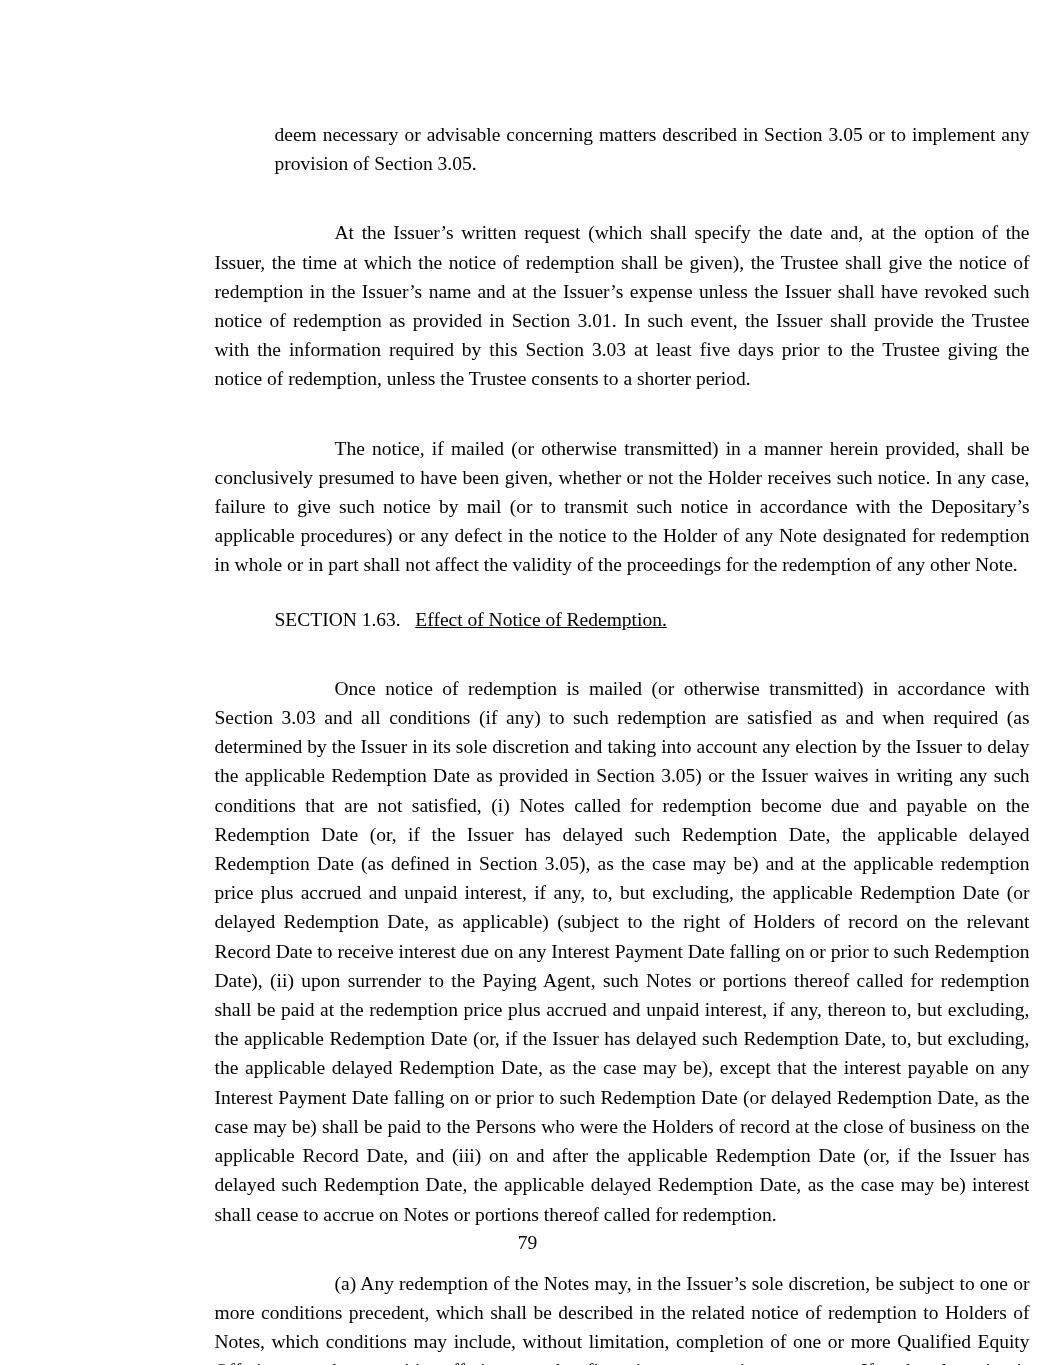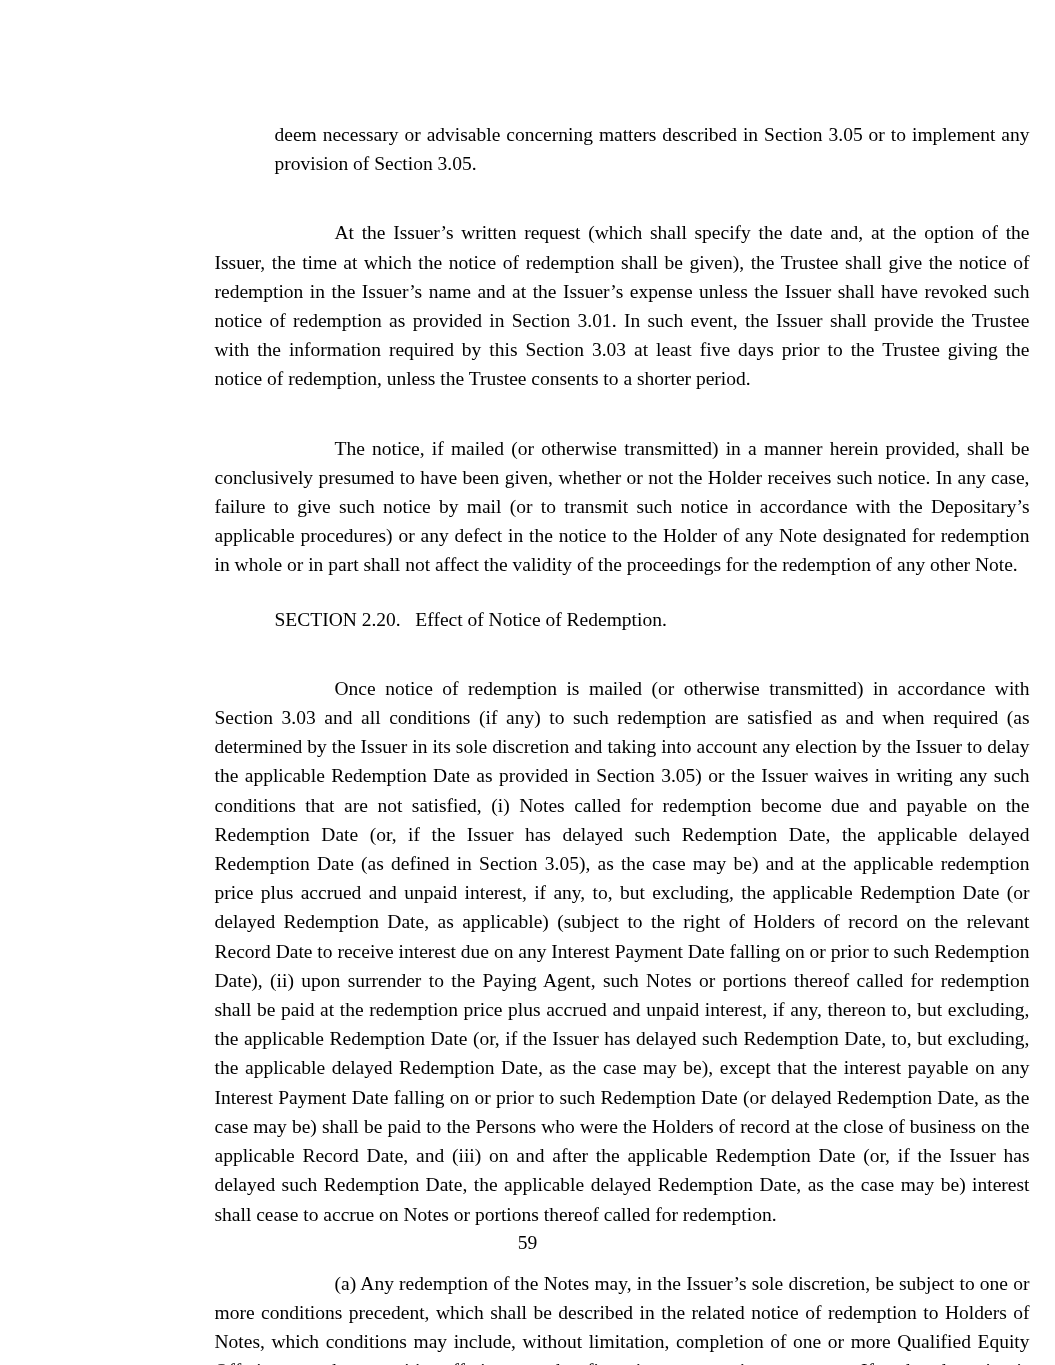--- a/index.html
+++ b/index.html
@@ -40,20 +40,21 @@
   .indent-first {
     text-indent: 120px;
     margin-top: 40px;
   }
   .section-head {
     padding-left: 60px;
     text-indent: 0;
     margin-bottom: 25px;
   }
   .u {
+    text-decoration: underline;
   }
   .page-number {
     position: absolute;
     left: 0;
     right: 0;
     top: 1232px;
     text-align: center;
     font-size: 19.5px;
     font-family: "Liberation Serif", "DejaVu Serif", serif;
   }
@@ -65,26 +66,26 @@
 
   <div class="content">
 
     <p class="para indent-hang">deem necessary or advisable concerning matters described in Section 3.05 or to implement any provision of Section 3.05.</p>
 
     <p class="para indent-first">At the Issuer’s written request (which shall specify the date and, at the option of the Issuer, the time at which the notice of redemption shall be given), the Trustee shall give the notice of redemption in the Issuer’s name and at the Issuer’s expense unless the Issuer shall have revoked such notice of redemption as provided in Section 3.01.  In such event, the Issuer shall provide the Trustee with the information required by this Section 3.03 at least five days prior to the Trustee giving the notice of redemption, unless the Trustee consents to a shorter period.</p>
 
     <p class="para indent-first">The notice, if mailed (or otherwise transmitted) in a manner herein provided, shall be conclusively presumed to have been given, whether or not the Holder receives such notice.  In any case, failure to give such notice by mail (or to transmit such notice in accordance with the Depositary’s applicable procedures) or any defect in the notice to the Holder of any Note designated for redemption in whole or in part shall not affect the validity of the proceedings for the redemption of any other Note.</p>
 
     <p class="para section-head">
-      <span>SECTION 2.20.</span>
+      <span>SECTION 1.63.</span>
       &nbsp;&nbsp;<span class="u">Effect of Notice of Redemption.</span>
     </p>
 
     <p class="para indent-first">Once notice of redemption is mailed (or otherwise transmitted) in accordance with Section 3.03 and all conditions (if any) to such redemption are satisfied as and when required (as determined by the Issuer in its sole discretion and taking into account any election by the Issuer to delay the applicable Redemption Date as provided in Section 3.05) or the Issuer waives in writing any such conditions that are not satisfied, (i) Notes called for redemption become due and payable on the Redemption Date (or, if the Issuer has delayed such Redemption Date, the applicable delayed Redemption Date (as defined in Section 3.05), as the case may be) and at the applicable redemption price plus accrued and unpaid interest, if any, to, but excluding, the applicable Redemption Date (or delayed Redemption Date, as applicable) (subject to the right of Holders of record on the relevant Record Date to receive interest due on any Interest Payment Date falling on or prior to such Redemption Date), (ii) upon surrender to the Paying Agent, such Notes or portions thereof called for redemption shall be paid at the redemption price plus accrued and unpaid interest, if any, thereon to, but excluding, the applicable Redemption Date (or, if the Issuer has delayed such Redemption Date, to, but excluding, the applicable delayed Redemption Date, as the case may be), except that the interest payable on any Interest Payment Date falling on or prior to such Redemption Date (or delayed Redemption Date, as the case may be) shall be paid to the Persons who were the Holders of record at the close of business on the applicable Record Date, and (iii) on and after the applicable Redemption Date (or, if the Issuer has delayed such Redemption Date, the applicable delayed Redemption Date, as the case may be) interest shall cease to accrue on Notes or portions thereof called for redemption.</p>
 
 
     <p class="para indent-first">(a) Any redemption of the Notes may, in the Issuer’s sole discretion, be subject to one or more conditions precedent, which shall be described in the related notice of redemption to Holders of Notes, which conditions may include, without limitation, completion of one or more Qualified Equity Offerings or other securities offerings or other financings, transactions or events.  If such redemption is subject to satisfaction of one or more conditions precedent, such</p>
 
   </div>
 
-  <div class="page-number">59</div>
+  <div class="page-number">79</div>
 
 </div>
 
 </body></html>

